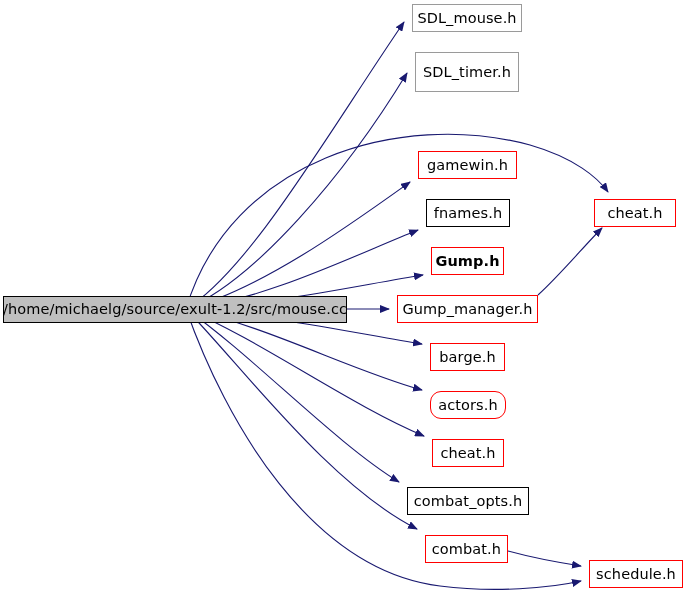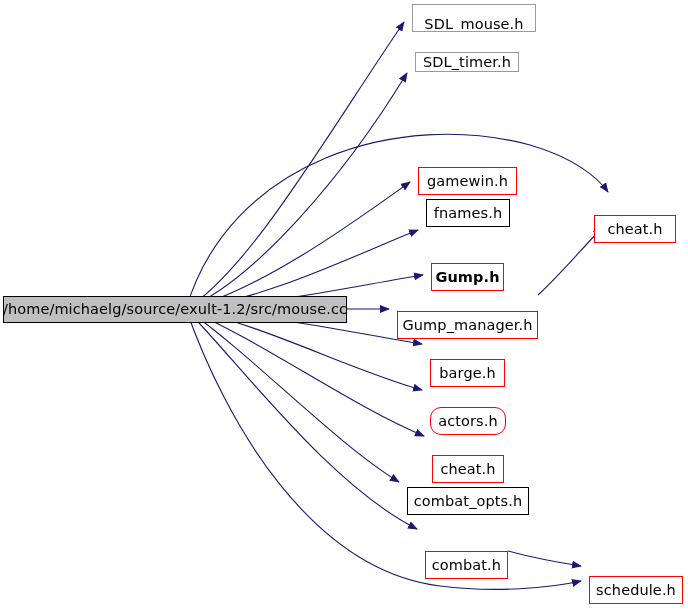--- a/index.html
+++ b/index.html
@@ -36,21 +36,21 @@
     white-space: nowrap;
     overflow: hidden;
   }
   .graph-node .node-label {
     font-size: 14.5px;
     line-height: 1;
     color: #000000;
     letter-spacing: 0.1px;
     padding: 0 6px;
   }
-  .graph-node.border-red   { border-color: #ff0000; margin-top: 16px; }
+  .graph-node.border-red   { border-color: #ff0000; }
   .graph-node.border-gray  { border-color: #9a9a9a; }
   .graph-node.border-black { border-color: #000000; }
   .graph-node.fill-gray {
     background: #bfbfbf;
     border-color: #000000;
   }
 </style>
 </head>
 <body>
 
@@ -78,24 +78,24 @@
         <path d="M186,309 C 225,420 310,570 440,586 C 495,593 550,588 581,581" fill="none" stroke="#191970" stroke-width="1.1" marker-end="url(#arrowhead)"></path>
         <path d="M538,295 C 560,275 585,245 602,228" fill="none" stroke="#191970" stroke-width="1.1" marker-end="url(#arrowhead)"></path>
         <path d="M508,551 C 530,557 555,562 581,566" fill="none" stroke="#191970" stroke-width="1.1" marker-end="url(#arrowhead)"></path>
       </g>
   </svg>
 
   <div id="node-group">
       <div class="graph-node fill-gray" style="left: 3px; top: 296px; width: 344px; height: 27px; text-align: center;">
         <span class="node-label">/home/michaelg/source/exult-1.2/src/mouse.cc</span>
       </div>
-      <div class="graph-node border-gray" style="left: 412px; top: 4px; width: 124px; height: 28px; align-items: flex-end;">
+      <div class="graph-node border-gray" style="left: 412px; top: 4px; width: 110px; height: 28px;">
         <span class="node-label">SDL_mouse.h</span>
       </div>
-      <div class="graph-node border-gray" style="left: 415px; top: 52px; width: 104px; height: 20px;">
+      <div class="graph-node border-gray" style="left: 415px; top: 52px; width: 104px; height: 40px;">
         <span class="node-label">SDL_timer.h</span>
       </div>
       <div class="graph-node border-red" style="left: 418px; top: 151px; width: 99px; height: 28px;">
         <span class="node-label">gamewin.h</span>
       </div>
       <div class="graph-node border-black" style="left: 426px; top: 199px; width: 84px; height: 28px;">
         <span class="node-label">fnames.h</span>
       </div>
       <div class="graph-node border-red" style="left: 431px; top: 247px; width: 73px; height: 28px; font-weight: bold;">
         <span class="node-label">Gump.h</span>

